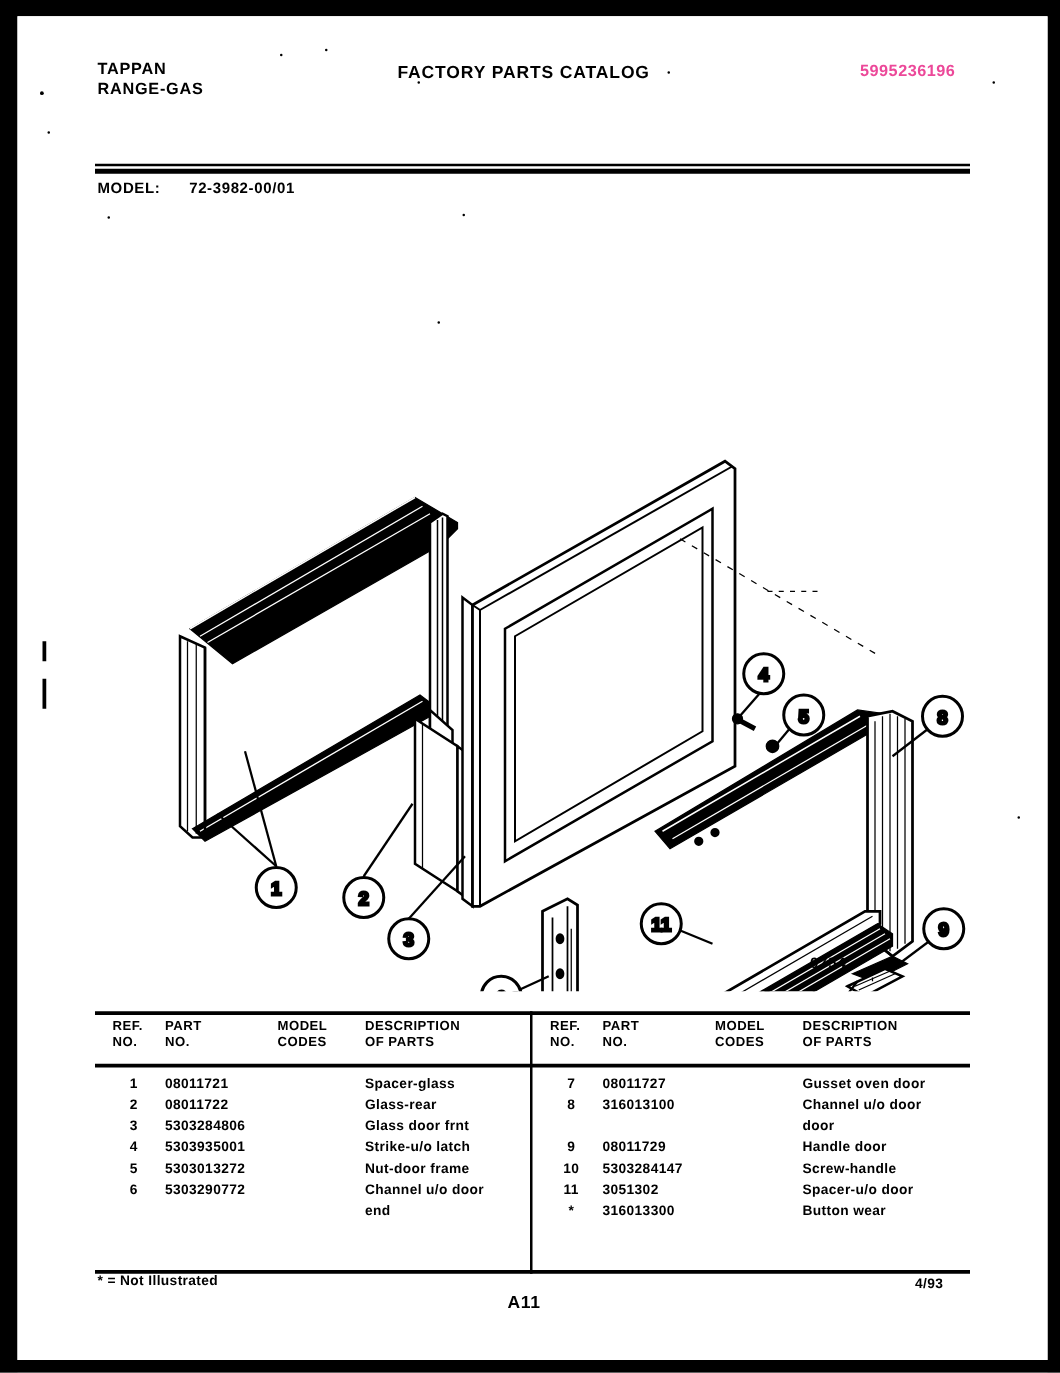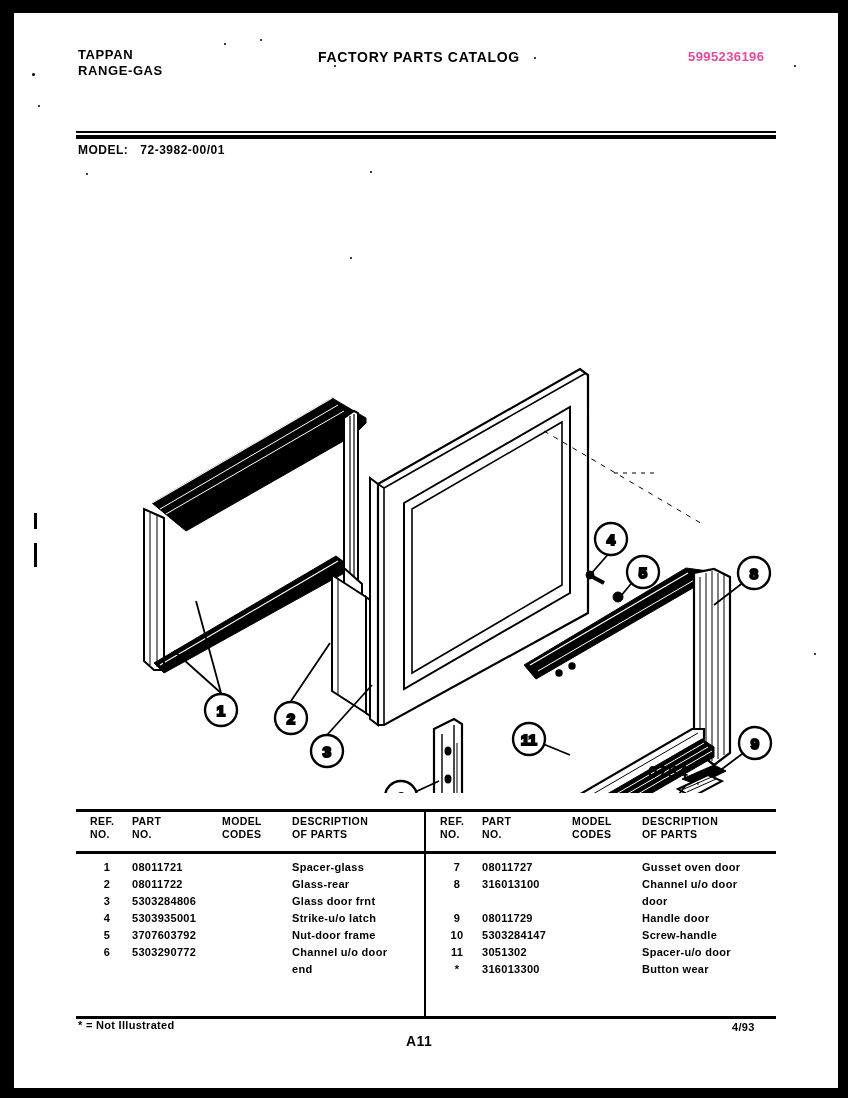--- a/index.html
+++ b/index.html
@@ -42,26 +42,26 @@
   .rule-thin{
     position:absolute;left:62px;top:118px;width:700px;height:2px;background:#000;
   }
   .rule-thick{
     position:absolute;left:62px;top:122px;width:700px;height:4px;background:#000;
   }
   .model-row{
     position:absolute;left:64px;top:130px;
     font-size:12px;font-weight:bold;letter-spacing:.5px;color:#000;
   }
-  .model-label{display:inline-block;margin-right:12px;}
+  .model-label{display:inline-block;margin-right:23px;}
   
   .illus{position:absolute;left:0;top:160px;width:824px;height:620px;}
   .drawing-code{
     position:absolute;left:634px;top:750px;
-    font-size:17px;font-weight:bold;letter-spacing:.6px;color:#000;
+    font-size:12px;font-weight:bold;letter-spacing:.6px;color:#000;
   }
   
   .table-wrap{position:absolute;left:62px;top:796px;width:700px;height:215px;}
   .tbl-rule-top{position:absolute;left:0;top:0;width:700px;height:3px;background:#000;}
   .tbl-rule-head{position:absolute;left:0;top:42px;width:700px;height:3px;background:#000;}
   .tbl-rule-bottom{position:absolute;left:0;top:207px;width:700px;height:3px;background:#000;}
   .tbl-divider{position:absolute;left:348px;top:0;width:2px;height:210px;background:#000;}
   .col-block{position:absolute;top:0;width:348px;height:266px;}
   .col-left{left:0;}
   .col-right{left:350px;}
@@ -356,21 +356,21 @@
             <div class="td td-desc">Glass door frnt</div>
           </div>
           <div class="trow">
             <div class="td td-ref">4</div>
             <div class="td td-part">5303935001</div>
             <div class="td td-model"></div>
             <div class="td td-desc">Strike-u/o latch</div>
           </div>
           <div class="trow">
             <div class="td td-ref">5</div>
-            <div class="td td-part">3707603792</div>
+            <div class="td td-part">5303013272</div>
             <div class="td td-model"></div>
             <div class="td td-desc">Nut-door frame</div>
           </div>
           <div class="trow">
             <div class="td td-ref">6</div>
             <div class="td td-part">5303290772</div>
             <div class="td td-model"></div>
             <div class="td td-desc">Channel u/o door</div>
           </div>
           <div class="trow">

